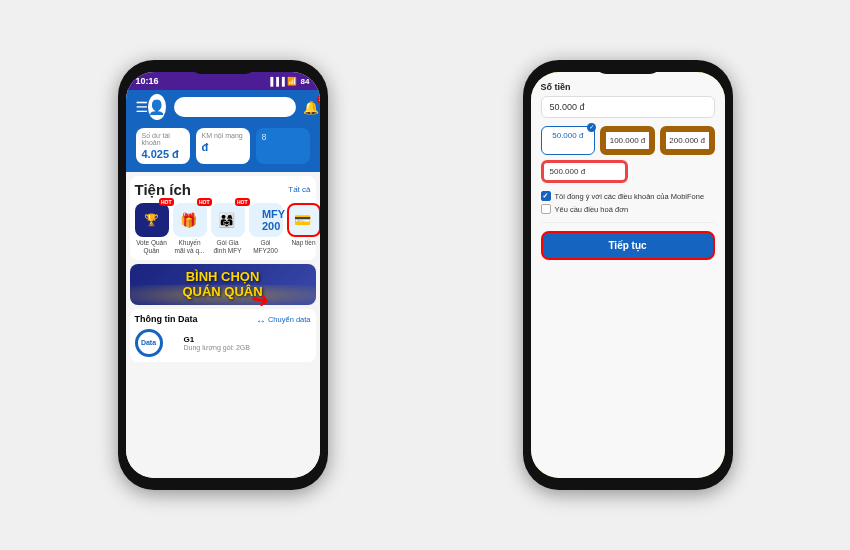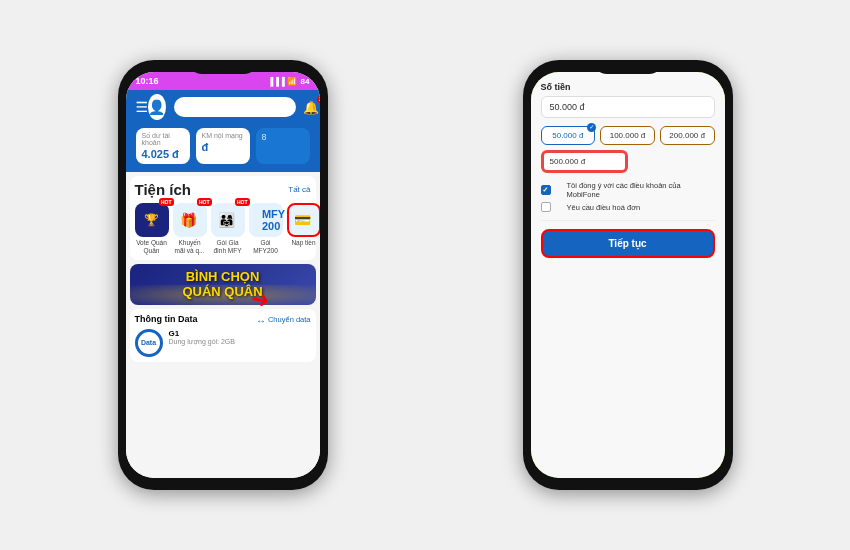--- a/index.html
+++ b/index.html
@@ -41,21 +41,21 @@
       width: 100%;
       height: 100%;
       background: #fff;
       border-radius: 28px;
       overflow: hidden;
       position: relative;
     }
 
     
     .status-bar {
-      background: #d946ef;
+      background: #4c1d95;
       color: white;
       font-size: 9px;
       font-weight: bold;
       padding: 4px 10px;
       display: flex;
       justify-content: space-between;
       align-items: center;
     }
     .status-icons { display: flex; gap: 3px; align-items: center; font-size: 8px; }
 
@@ -233,22 +233,22 @@
     .thong-tin-title { font-size: 9px; font-weight: bold; }
     .chuyen-data {
       display: flex;
       align-items: center;
       gap: 2px;
       font-size: 7.5px;
       color: #1565C0;
     }
     .data-row {
       display: flex;
-      align-items: flex-start;
-      gap: 6px;
+      align-items: center;
+      gap: 21px;
     }
     .data-circle {
       width: 28px;
       height: 28px;
       border-radius: 50%;
       border: 3px solid #1565C0;
       display: flex;
       align-items: center;
       justify-content: center;
       font-size: 7px;
@@ -311,21 +311,21 @@
     }
 
     .amount-options {
       display: grid;
       grid-template-columns: 1fr 1fr 1fr;
       gap: 5px;
       margin-bottom: 5px;
     }
     .amount-btn {
       background: white;
-      border: 1px solid #a16207;
+      border: 6px solid #a16207;
       border-radius: 6px;
       padding: 4px 2px;
       font-size: 8px;
       text-align: center;
       cursor: pointer;
       color: #333;
     }
     .amount-btn.selected {
       border: 1.5px solid #1565C0;
       color: #1565C0;
@@ -379,21 +379,21 @@
       border-radius: 5px;
       padding: 2px 8px;
       font-size: 8px;
       cursor: pointer;
       font-weight: bold;
     }
 
     .checkbox-row {
       display: flex;
       align-items: center;
-      gap: 16px;
+      gap: 4px;
       margin-bottom: 3px;
     }
     .checkbox {
       width: 10px;
       height: 10px;
       border: 1.5px solid #1565C0;
       border-radius: 2px;
       background: #1565C0;
       display: flex;
       align-items: center;

